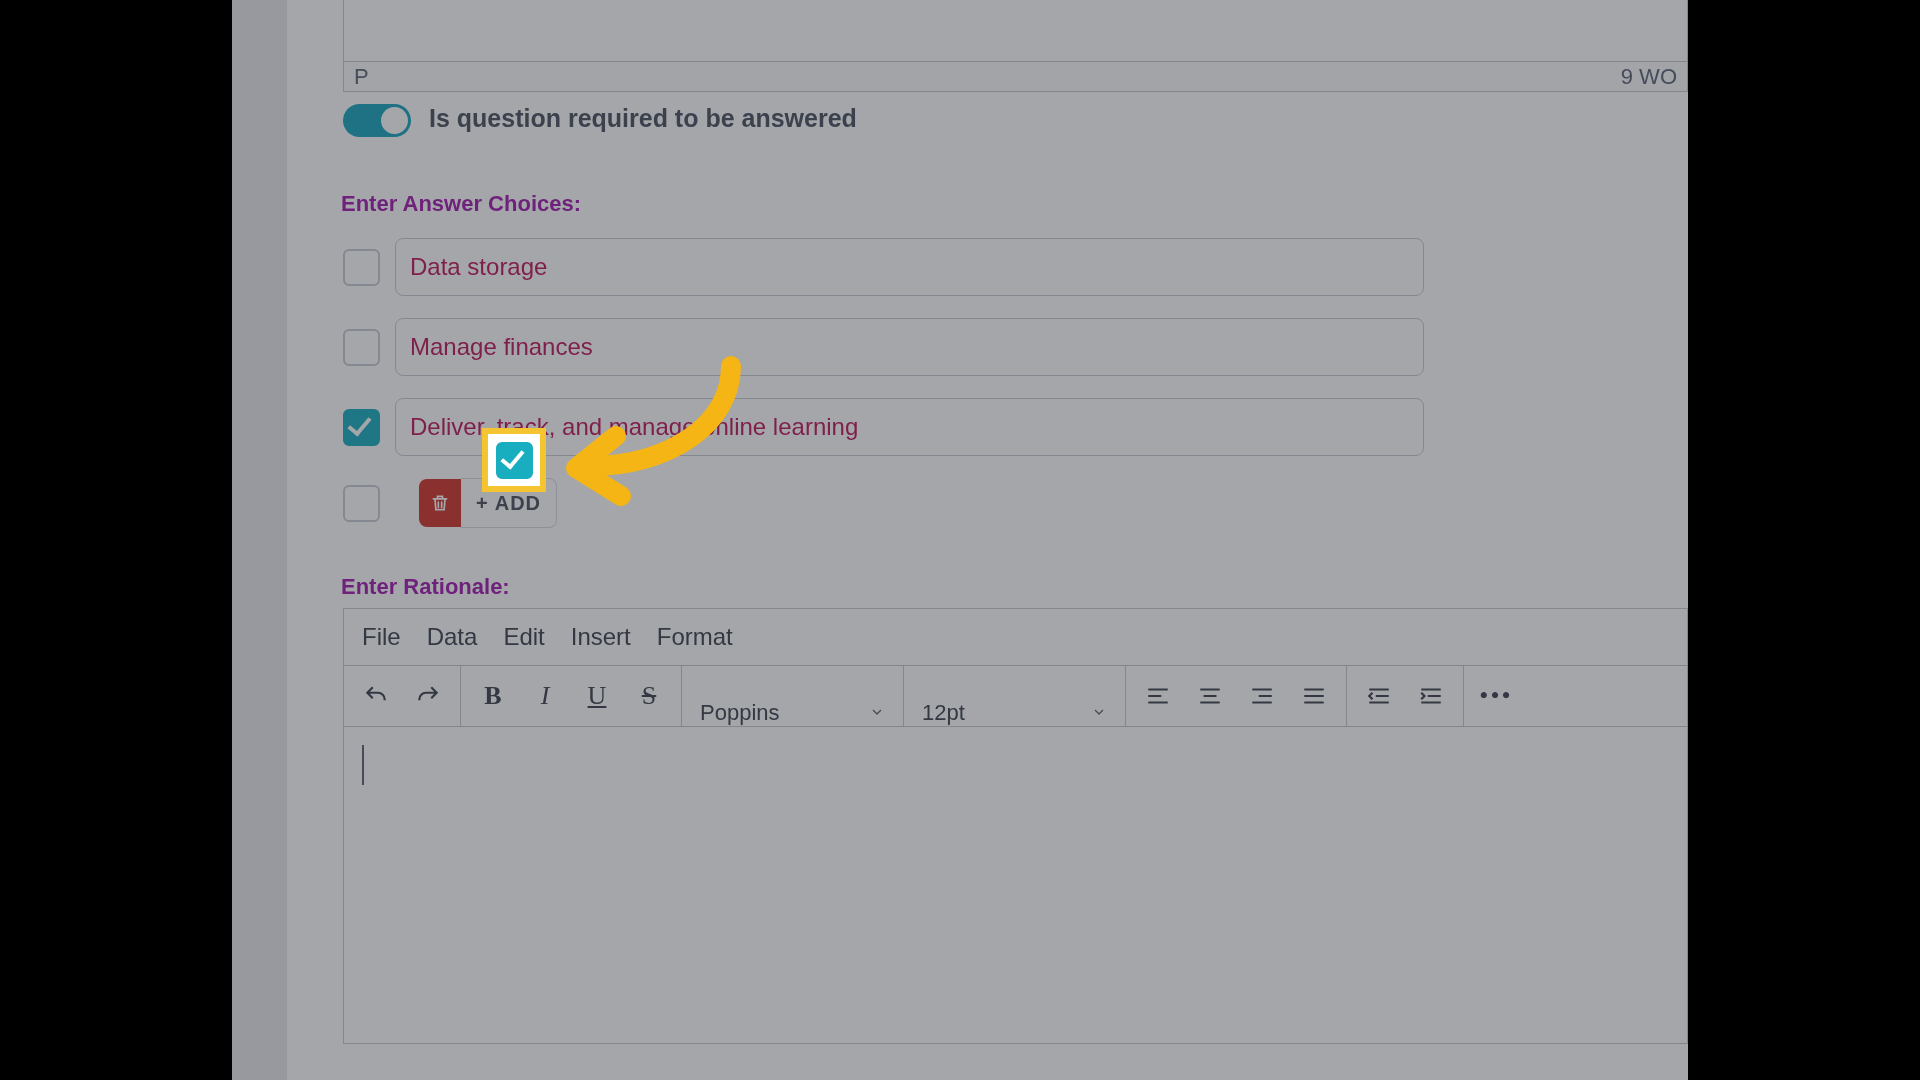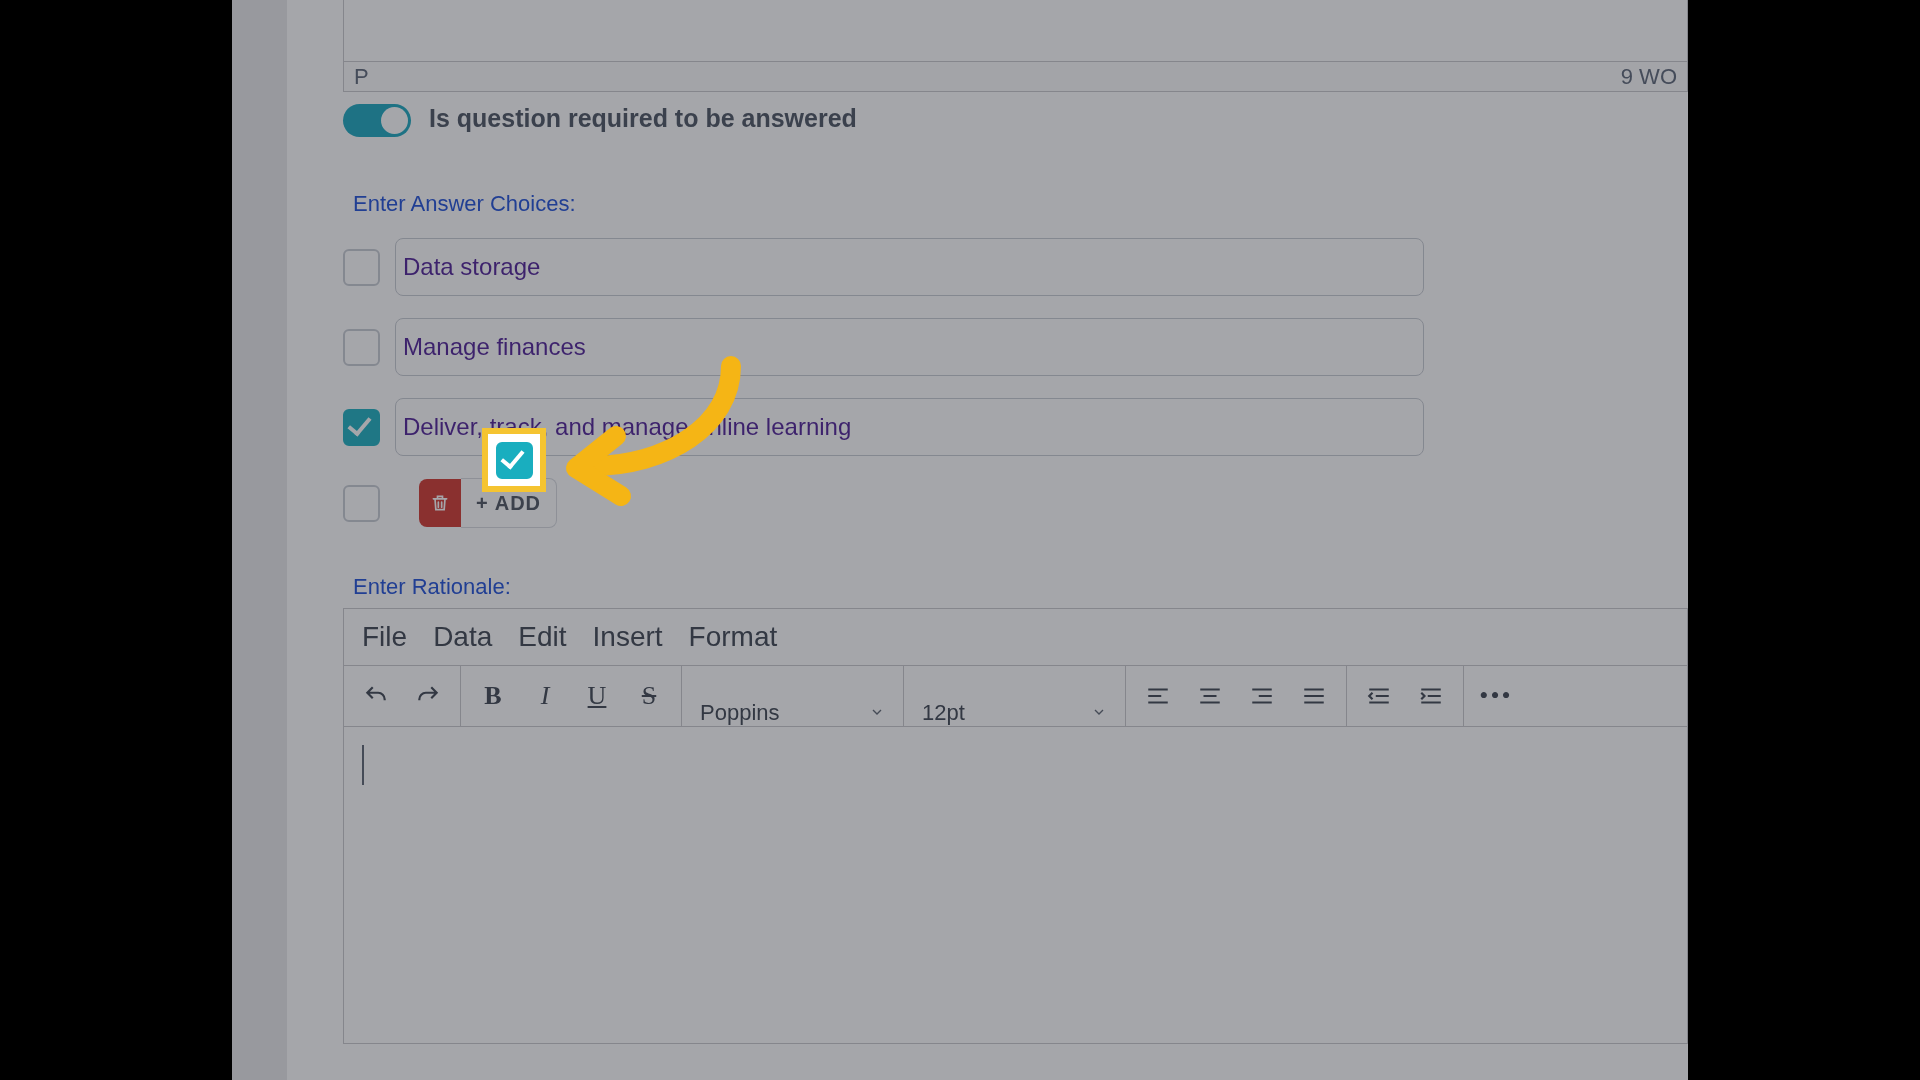--- a/index.html
+++ b/index.html
@@ -6,35 +6,35 @@
 .stage{position:absolute;left:232px;top:0;width:1456px;height:1080px;background:#e8e9eb;overflow:hidden}
 .panel{position:absolute;left:55px;top:-20px;right:0;height:1200px;background:#fff}
 .editorTop{position:absolute;left:56px;top:-20px;right:0;height:100px;border:1.4px solid #c8c8cc;background:#fff}
 .statusbar{position:absolute;left:56px;right:0;top:82px;height:30px;border:1.4px solid #c8c8cc;border-top:none;background:#fbfbfc;color:#5a6475;font-size:22px;display:flex;align-items:center;justify-content:space-between;padding:0 10px;box-sizing:border-box}
 .statusbar .left{}
 .statusbar .right{}
 .toggleRow{position:absolute;left:56px;top:124px;display:flex;align-items:flex-start;gap:18px}
 .toggle{width:68px;height:33px;border-radius:17px;background:#17a6bd;position:relative}
 .toggle .knob{position:absolute;width:27px;height:27px;border-radius:50%;background:#fff;top:3px;right:3px}
 .toggleLabel{font-size:25px;color:#495260;font-weight:600}
-.sectionLabel{position:absolute;left:66px;font-size:22px;color:#1d4ed8;font-weight:400}
+.sectionLabel{position:absolute;left:54px;font-size:22px;color:#a21caf;font-weight:700}
 .choicesLabel{top:211px}
 .choices{position:absolute;left:56px;top:258px}
 .choiceRow{display:flex;align-items:center;gap:15px;margin-bottom:22px}
 .cb{width:33px;height:33px;border:2px solid #c7cbd2;border-radius:6px;background:#fff;flex:0 0 33px}
 .cb.checked{background:#19aebf;border-color:#19aebf;position:relative}
 .cb.checked:after{content:"";position:absolute;left:8px;top:2px;width:9px;height:18px;border:solid #fff;border-width:0 4px 4px 0;transform:rotate(40deg)}
-.choiceInput{width:1029px;height:58px;border:1.5px solid #c7cbd2;border-radius:8px;background:#fff;font-size:24px;color:#4c1d95;padding:0 7px;box-sizing:border-box}
+.choiceInput{width:1029px;height:58px;border:1.5px solid #c7cbd2;border-radius:8px;background:#fff;font-size:24px;color:#be185d;padding:0 14px;box-sizing:border-box}
 .rowActions{display:inline-flex;align-items:center;margin-left:24px;gap:0}
 .del{width:42px;height:48px;background:#d0342c;border-radius:8px 0 0 8px;display:flex;align-items:center;justify-content:center}
 .del svg{width:20px;height:24px;fill:#fff}
 .addBtn{height:48px;background:#fff;border:1.5px solid #d7dadf;border-left:none;border-radius:0 8px 8px 0;display:flex;align-items:center;padding:0 15px;font-size:20px;font-weight:700;color:#4a525e;letter-spacing:1px;gap:6px}
 .rationaleLabel{top:594px}
 .richPanel{position:absolute;left:56px;right:0;top:628px;border:1.5px solid #c8c8cc}
-.menuBar{height:56px;display:flex;align-items:center;gap:26px;padding:0 18px;font-size:28px;color:#3b434f;border-bottom:1.5px solid #c8c8cc}
+.menuBar{height:56px;display:flex;align-items:center;gap:26px;padding:0 18px;font-size:24px;color:#3b434f;border-bottom:1.5px solid #c8c8cc}
 .menuBar span{cursor:default}
 .toolBar{height:60px;display:flex;align-items:center;border-bottom:1.5px solid #c8c8cc;background:#fff}
 .tbGroup{height:100%;display:flex;align-items:center;border-right:1.5px solid #c8c8cc;padding:0 12px;gap:12px}
 .tbBtn{width:40px;height:40px;display:flex;align-items:center;justify-content:center;font-size:26px;color:#3b434f;font-family:Georgia,serif}
 .tbBtn svg{width:26px;height:26px;stroke:#3b434f;fill:none;stroke-width:2}
 .dropdown{display:flex;align-items:flex-end;justify-content:space-between;padding:0 18px;font-size:22px;color:#3b434f}
 .dropdown .chev{margin-left:10px}
 .chev svg{width:16px;height:16px;stroke:#5a6270;stroke-width:2;fill:none}
 .editArea{height:280px;background:#fff;padding:18px}
 .caret{width:2px;height:40px;background:#5a6270}

